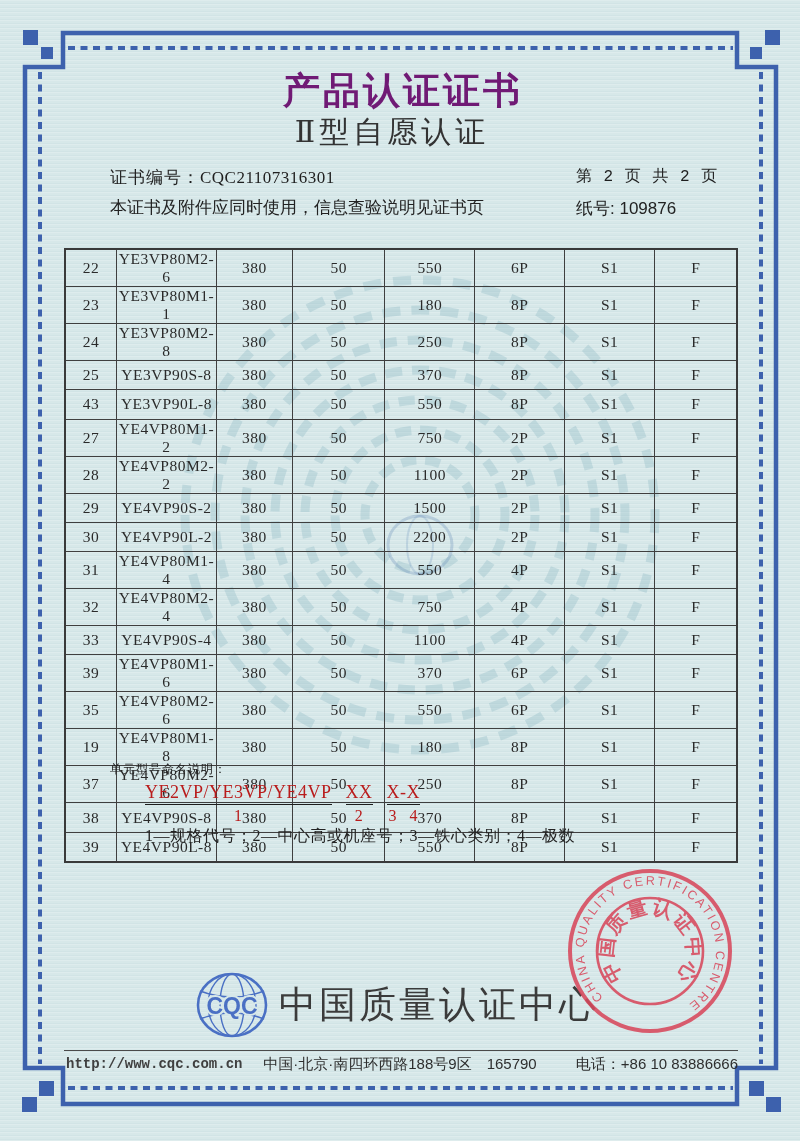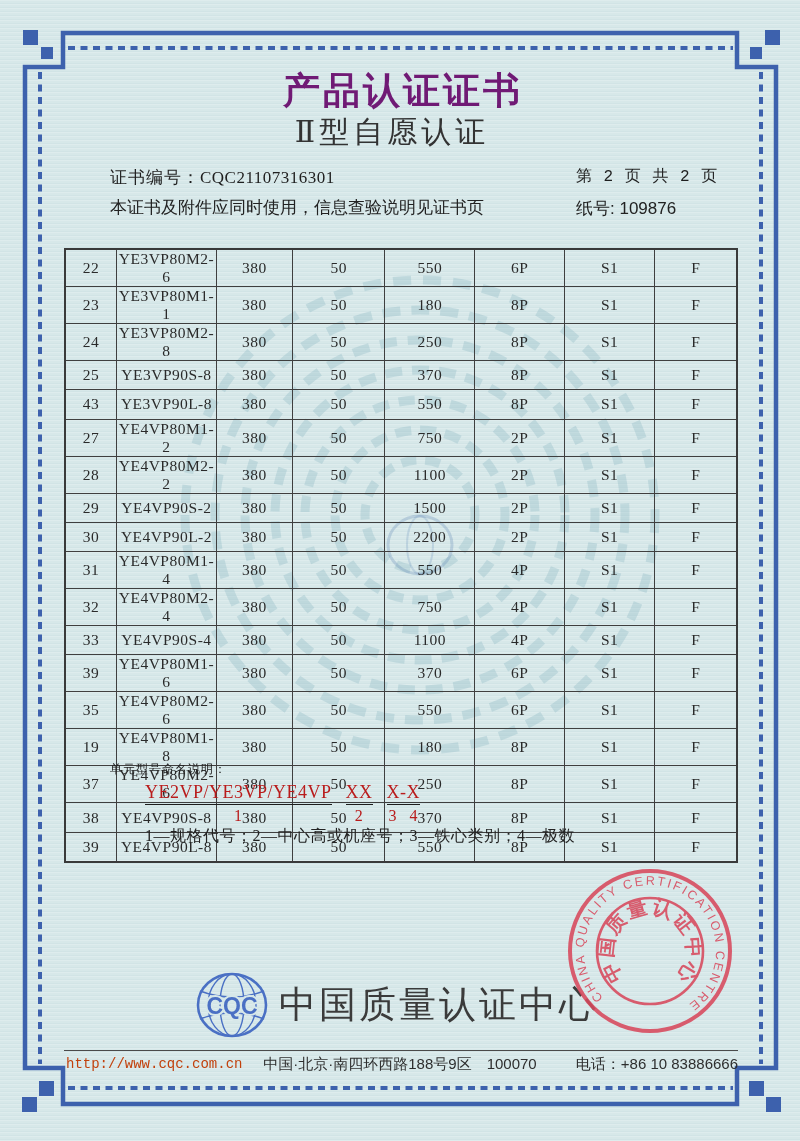--- a/index.html
+++ b/index.html
@@ -52,21 +52,21 @@
   .nt-row.r2 .nt-cell{font-size:16px;padding-top:2px;border-bottom:none;}
   .spread-flex{display:flex;justify-content:space-between;padding:0 2px;}
   .naming-legend{left:145px;top:826px;font-size:16px;color:#222;letter-spacing:0.5px;}
 
   
   .org-name{left:279px;top:980px;font-size:37px;letter-spacing:3px;color:#3b3b3b;}
   .globe{left:194px;top:970px;}
 
   
   .foot-line{left:64px;top:1050px;width:674px;border-top:1.6px solid #4a4a4a;height:0;}
-  .foot-web{left:66px;top:1056px;font-family:"Liberation Mono","DejaVu Sans Mono",monospace;font-size:14px;color:#c2410c;}
+  .foot-web{left:66px;top:1056px;font-family:"Liberation Mono","DejaVu Sans Mono",monospace;font-size:14px;color:#404040;font-weight:bold;}
   .foot-addr{left:0;right:0;top:1055px;text-align:center;font-size:15px;color:#2e2e2e;
     font-family:"Liberation Sans","DejaVu Sans",sans-serif;}
   .foot-phone{right:62px;top:1055px;font-size:15px;color:#2e2e2e;
     font-family:"Liberation Sans","DejaVu Sans",sans-serif;}
 
   .stamp{left:555px;top:856px;}
 </style>
 </head>
 <body>
 
@@ -352,14 +352,14 @@
       <textPath href="#ringEn">CHINA  QUALITY  CERTIFICATION  CENTRE</textPath>
     </text>
     <text font-size="20" letter-spacing="2" fill="#d8495d" font-weight="bold">
       <textPath href="#ringZh">中国质量认证中心</textPath>
     </text>
   </g>
 </svg>
 
 <div class="abs foot-line"></div>
 <div class="abs foot-web">http://www.cqc.com.cn</div>
-<div class="abs foot-addr">中国·北京·南四环西路188号9区　100070</div>
+<div class="abs foot-addr">中国·北京·南四环西路188号9区　165790</div>
 <div class="abs foot-phone">电话：+86 10 83886666</div>
 
 </body></html>

